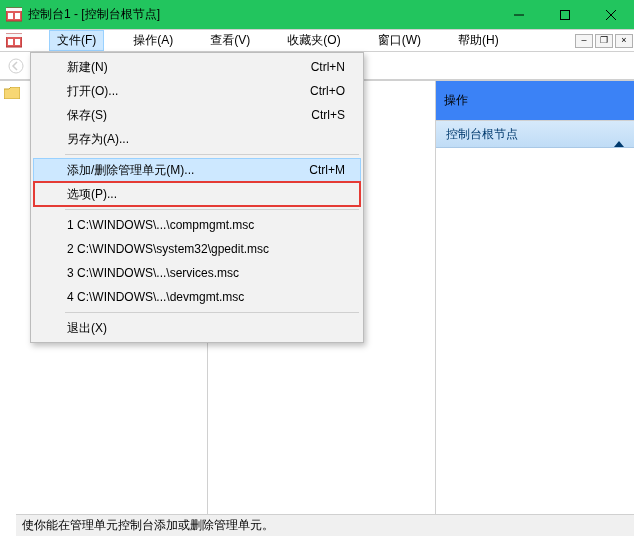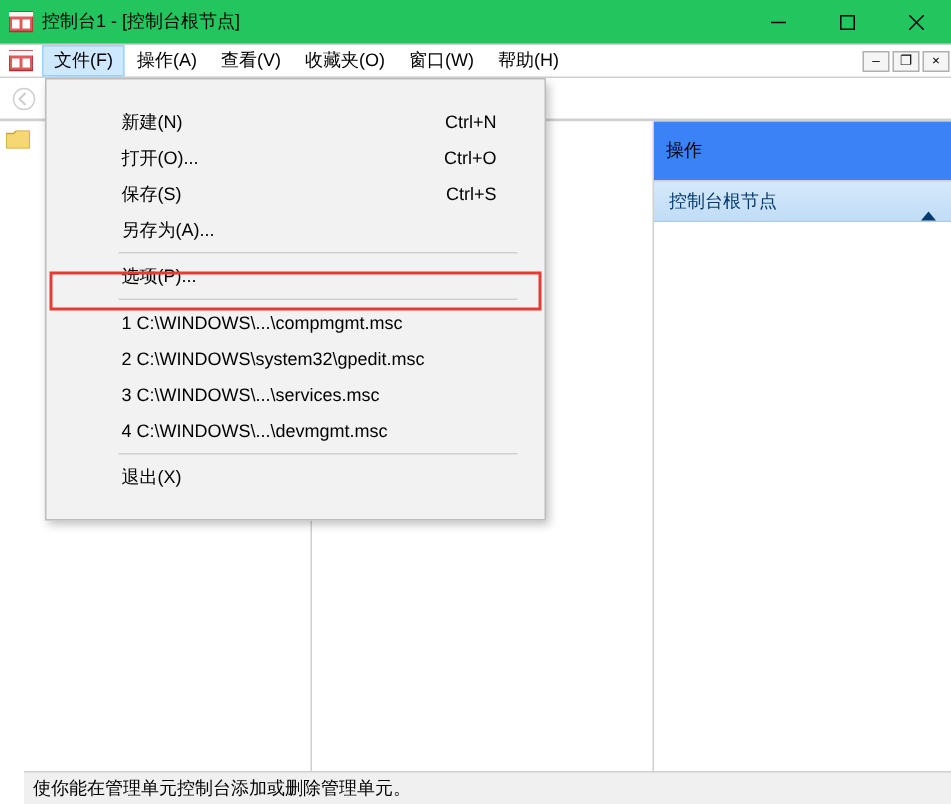--- a/index.html
+++ b/index.html
@@ -8,21 +8,21 @@
   
   .titlebar { height: 30px; background: #22c55e; border-bottom: 1px solid #d0d0d0; display: flex; align-items: center; position: relative; }
   .titlebar .app-icon { width: 16px; height: 16px; margin: 0 6px; }
   .app-icon svg { width:16px; height:16px; }
   .titlebar .title-text { flex: 1; color: #000; }
   .win-controls { display: flex; height: 100%; }
   .win-btn { width: 46px; height: 100%; display:flex; align-items:center; justify-content:center; color:#000; }
 
   
   .menubar { height: 22px; background:#fff; border-bottom:1px solid #d0d0d0; display:flex; align-items:stretch; position:relative; }
-  .menubar .menu-item { display:flex; align-items:center; padding:0 8px; cursor:default; }
+  .menubar .menu-item { display:flex; align-items:center; padding:0 8px; cursor:default;margin-left:21px; }
   .menubar .menu-item.open { background:#cde8ff; border:1px solid #99d1ff; padding:0 7px; }
   .mdi-controls { margin-left:auto; display:flex; align-items:center; }
   .mdi-btn { width:18px; height:14px; margin:0 1px; border:1px solid #b0b0b0; background:#f5f5f5; display:flex; align-items:center; justify-content:center; font-size:9px; line-height:1; }
 
   
   .toolbar { height: 28px; background:#fff; border-bottom:1px solid #d0d0d0; display:flex; align-items:center; padding:0 4px; gap:2px; }
   .tb-btn { width:24px; height:24px; display:flex; align-items:center; justify-content:center; opacity:0.4; }
 
   
   .main { position:absolute; top:80px; bottom:22px; left:0; right:0; display:flex; border-top:1px solid #d0d0d0; }
@@ -33,21 +33,21 @@
   .actions-header { height:40px; background:#3b82f6; border-bottom:1px solid #d0d0d0; display:flex; align-items:center; padding:0 8px; font-weight:normal; }
   .actions-section { background:linear-gradient(#d6e9fb,#c0dcf6); height:27px; display:flex; align-items:center; padding:0 10px; color:#003a6e; position:relative; border-bottom:1px solid #a9c8e6; }
   .actions-section .chev { margin-left:auto; }
   .actions-sub { height:26px; display:flex; align-items:center; padding:0 16px 0 28px; }
   .actions-sub .arrow { margin-left:auto; font-size:10px; }
 
   
   .statusbar { position:absolute; bottom:0; left:16px; right:0; height:22px; background:#f0f0f0; border-top:1px solid #d0d0d0; display:flex; align-items:center; padding:0 6px; color:#000; }
 
   
-  .dropdown { position:absolute; top:52px; left:30px; width:334px; background:#f2f2f2; border:1px solid #bcbcbc; box-shadow:2px 3px 6px rgba(0,0,0,0.25); z-index:100; padding:16px; }
+  .dropdown { position:absolute; top:52px; left:30px; width:334px; background:#f2f2f2; border:1px solid #bcbcbc; box-shadow:2px 3px 6px rgba(0,0,0,0.25); z-index:100; padding:2px; }
   .dropdown .icon-strip { position:absolute; left:2px; top:2px; bottom:2px; width:28px; background:#f2f2f2; }
   .dd-item { height:24px; display:flex; align-items:center; padding-left:34px; padding-right:12px; position:relative; }
   .dd-item.hl { background:#cde8ff; border:1px solid #99d1ff; padding-left:33px; padding-right:11px; height:24px; }
   .dd-item .shortcut { position:absolute; right:16px; }
   .dd-item.hl .shortcut { right:15px; }
   .dd-sep { height:1px; background:#d0d0d0; margin:3px 2px 3px 32px; }
   .red-box { position:absolute; border:2px solid #e53b35; pointer-events:none; }
 
   .chev-up { width:0; height:0; border-left:5px solid transparent; border-right:5px solid transparent; border-bottom:6px solid #003a6e; }
 </style>
@@ -154,20 +154,24 @@
     <span class="shortcut">Ctrl+O</span>
   </div>
   <div class="dd-item">
     <span>保存(S)</span>
     <span class="shortcut">Ctrl+S</span>
   </div>
   <div class="dd-item">
     <span>另存为(A)...</span>
   </div>
   <div class="dd-sep"></div>
+  <div class="dd-item hl">
+    <span>添加/删除管理单元(M)...</span>
+    <span class="shortcut">Ctrl+M</span>
+  </div>
   <div class="dd-item">
     <span>选项(P)...</span>
   </div>
   <div class="dd-sep"></div>
   <div class="dd-item">
     <span>1 C:\WINDOWS\...\compmgmt.msc</span>
   </div>
   <div class="dd-item">
     <span>2 C:\WINDOWS\system32\gpedit.msc</span>
   </div>

